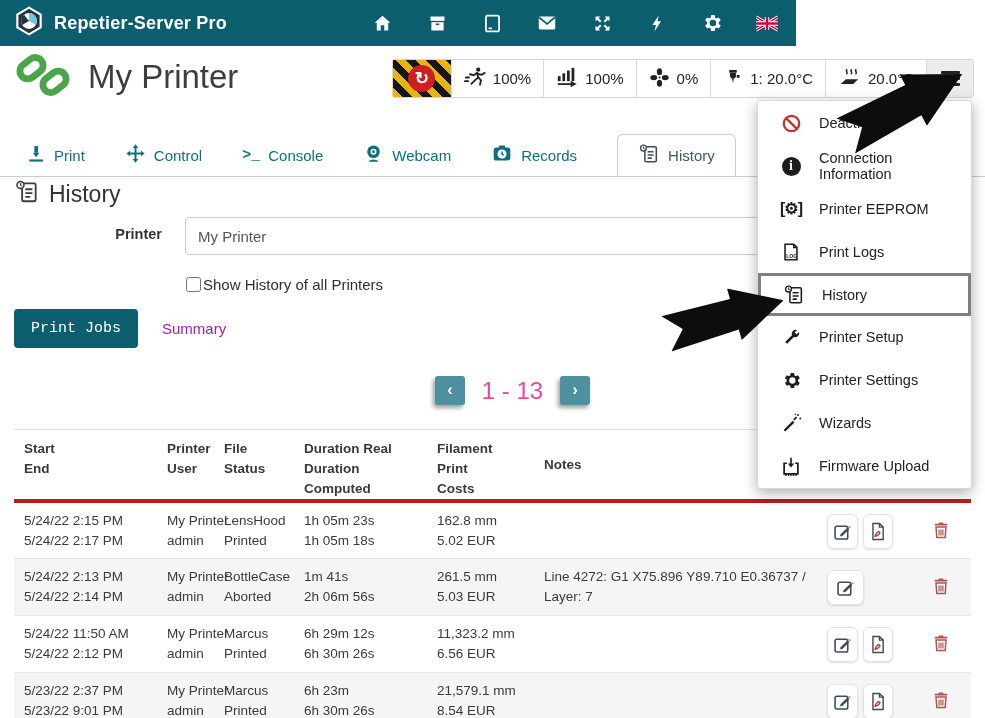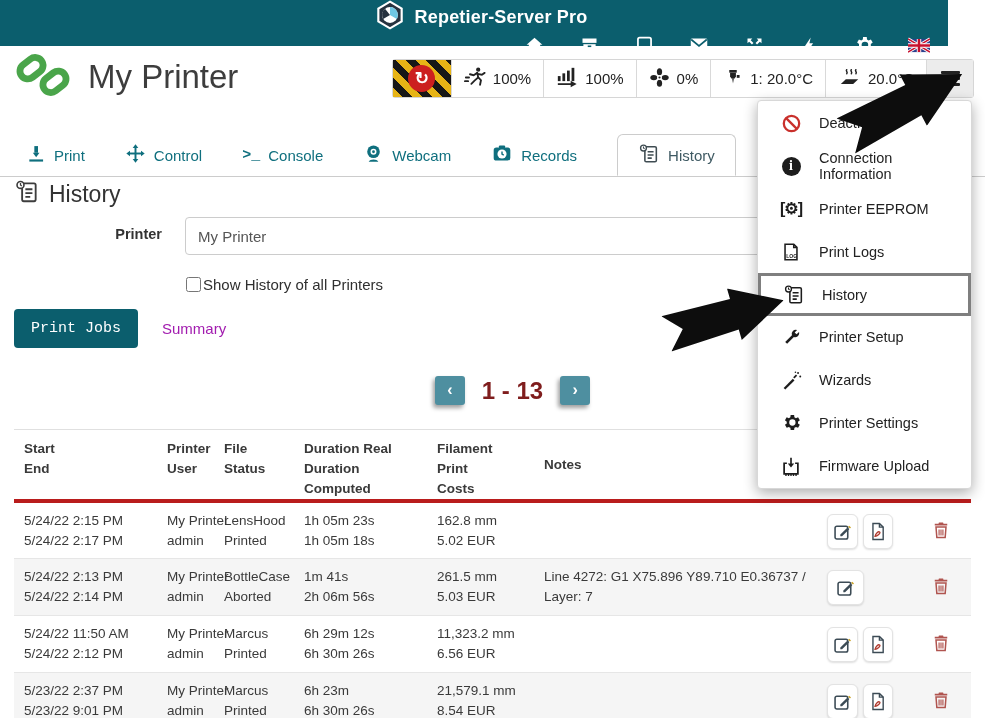--- a/index.html
+++ b/index.html
@@ -1,22 +1,22 @@
 <!DOCTYPE html>
 <html><head>
 <meta charset="utf-8">
 <style>
   * { margin:0; padding:0; box-sizing:border-box; }
   html,body { width:985px; height:718px; }
   body { position:relative; overflow:hidden; background:#fff;
          font-family:"Liberation Sans", sans-serif; color:#3a3a3a; }
 
   
-  .navbar { position:absolute; top:0; left:0; width:948px; height:46px;
-            background:#0b5e6d; display:flex; align-items:center; z-index:5;flex-direction:column; }
+  .navbar { position:absolute; top:0; left:0; width:796px; height:46px;
+            background:#0b5e6d; display:flex; align-items:center; z-index:5; }
   .brand { display:flex; align-items:center; gap:10px; padding-left:14px; }
   .brand-title { color:#fff; font-size:18px; font-weight:bold; letter-spacing:.2px; }
   .nav-icons { margin-left:auto; display:flex; align-items:center; gap:33px; padding-right:18px; }
   .nav-ic { width:22px; height:22px; display:flex; align-items:center; justify-content:center; cursor:pointer; }
 
   
   .printer-head { position:absolute; top:52px; left:14px; display:flex; align-items:center; gap:16px; }
   .page-title { font-size:33px; font-weight:500; color:#3d3d3d; }
 
   .status-bar { position:absolute; top:59px; right:11px; height:39px; display:flex;
@@ -55,21 +55,21 @@
   .btn-primary { background:#0b5e6d; color:#fff; border:none; border-radius:4px;
                  padding:11px 17px; font-size:15px; cursor:pointer; font-family:Liberation Mono, monospace; }
   .link-teal { color:#a21caf; font-size:15px; cursor:pointer; }
 
   
   .pager { position:absolute; top:376px; left:0; width:985px; display:flex;
            justify-content:center; align-items:center; gap:17px; padding-left:40px; }
   .pg-btn { width:30px; height:29px; background:#4e8fa0; border:none; border-radius:3px; color:#fff;
             font-size:16px; font-weight:bold; cursor:pointer; box-shadow:-2px 3px 4px rgba(0,0,0,.38);
             display:flex; align-items:center; justify-content:center; padding-bottom:2px; }
-  .pg-range { font-size:24px; color:#7f1d1d;font-weight:bold; }
+  .pg-range { font-size:24px; color:#ec4899; }
 
   
   table { position:absolute; top:429px; left:14px; width:957px; border-collapse:collapse;
           table-layout:fixed; font-size:13.5px; color:#3a3a3a; }
   thead td { border-top:1px solid #e0e0e0; border-bottom:4px solid #b91c1c; font-weight:bold;
              height:60px; padding:9px 10px 0; vertical-align:top; line-height:20px; }
   tbody td { height:57px; padding:8px 10px 0; vertical-align:top; line-height:20px;
              border-top:1px solid #e6e6e6; white-space:nowrap; overflow:visible; }
   tbody tr:nth-child(even) { background:#f5f5f5; }
   tbody tr:last-child td { border-bottom:1px solid #e6e6e6; }
@@ -635,42 +635,42 @@
   </div>
   <div class="menu-item">
     <span class="mi-icon">
       <svg width="21" height="21" viewBox="0 0 24 24">
         <path fill="#1d1d1d" d="M20.8 7.2a4.6 4.6 0 0 1-6.1 4.3L7 19.2 4.8 17l7.7-7.7a4.6 4.6 0 0 1 5.9-5.9L15.6 6.2l2.2 2.2 2.8-2.8c.1.5.2 1 .2 1.6z"></path>
       </svg>
     </span>
     <span class="mi-label">Printer Setup</span>
   </div>
   <div class="menu-item">
+    <span class="mi-icon" style="color:#1d1d1d">
+      <svg width="21" height="21" viewBox="0 0 24 24">
+          <use href="#i-gear"></use>
+        </svg>
+    </span>
+    <span class="mi-label">Printer Settings</span>
+  </div>
+  <div class="menu-item">
     <span class="mi-icon">
       <svg width="21" height="21" viewBox="0 0 24 24">
         <path d="M3 20.5L13.5 10l1.9 1.9L4.9 22.4z" fill="#1d1d1d"></path>
         <path d="M14.6 9l3.2-3.2" stroke="#1d1d1d" stroke-width="2"></path>
         <g fill="#1d1d1d">
             <circle cx="19.5" cy="3.5" r="1.1"></circle>
             <circle cx="22" cy="7.5" r="1.1"></circle>
             <circle cx="16.5" cy="2.5" r="0.9"></circle>
           </g>
       </svg>
     </span>
     <span class="mi-label">Wizards</span>
   </div>
   <div class="menu-item">
-    <span class="mi-icon" style="color:#1d1d1d">
-      <svg width="21" height="21" viewBox="0 0 24 24">
-          <use href="#i-gear"></use>
-        </svg>
-    </span>
-    <span class="mi-label">Printer Settings</span>
-  </div>
-  <div class="menu-item">
     <span class="mi-icon">
       <svg width="22" height="22" viewBox="0 0 24 24">
         <path d="M7.5 9H4.5v11.5h15V9h-3" stroke="#1d1d1d" stroke-width="1.9" fill="none"></path>
         <path fill="#1d1d1d" d="M11.1 3h1.8v6.2h2.6L12 13.5 8.5 9.2h2.6z"></path>
         <path stroke="#1d1d1d" stroke-width="1.5" d="M6.5 20.5v2.3M9.3 20.5v2.3M12 20.5v2.3M14.7 20.5v2.3M17.5 20.5v2.3"></path>
       </svg>
     </span>
     <span class="mi-label">Firmware Upload</span>
   </div>
 </div>

